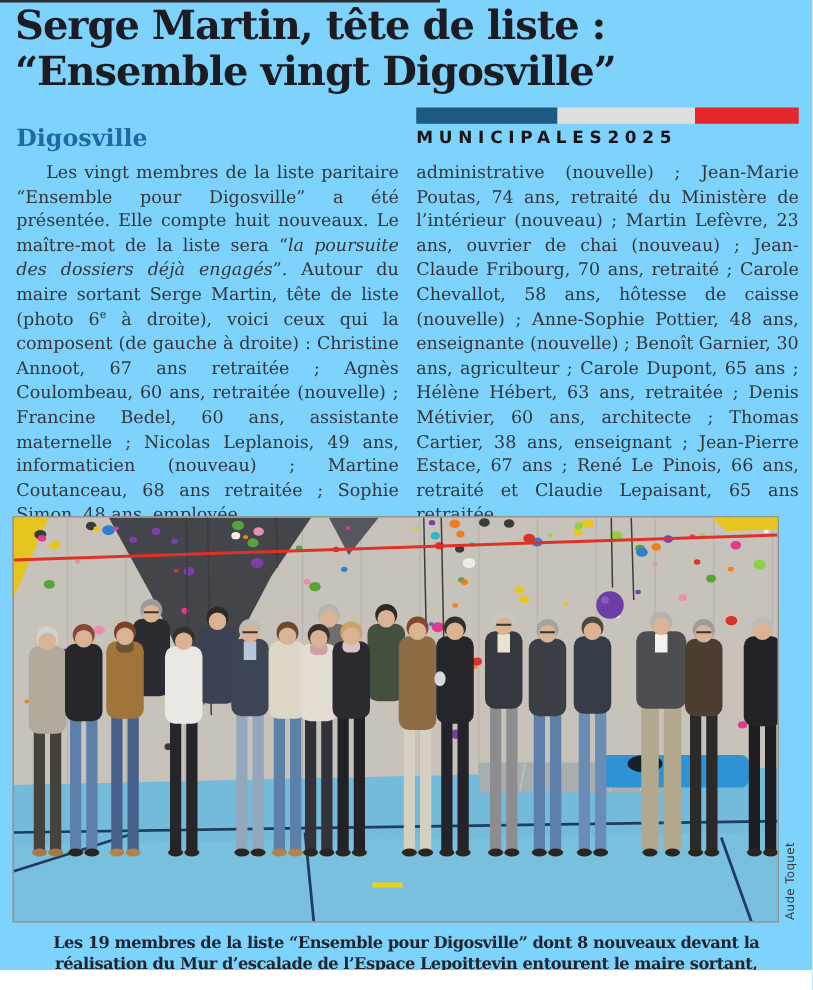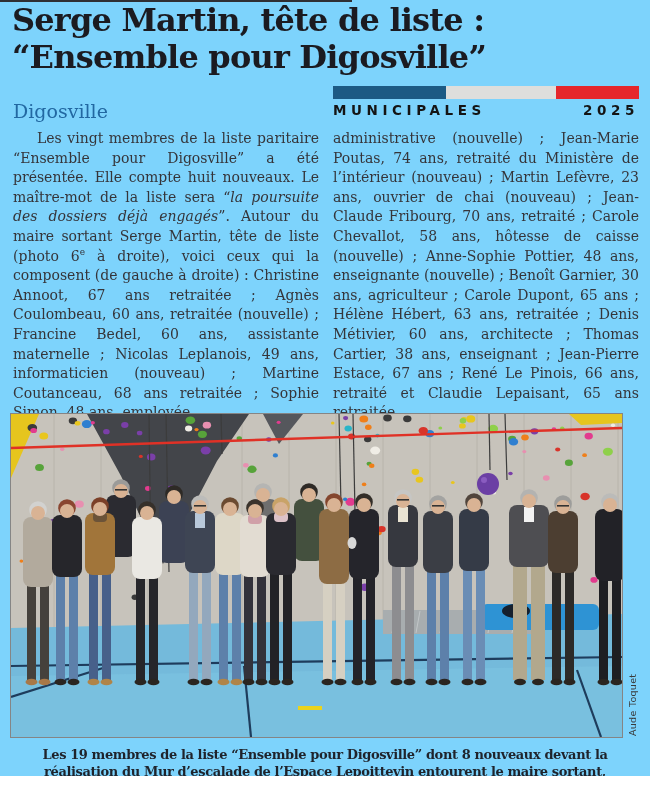--- a/index.html
+++ b/index.html
@@ -7,25 +7,25 @@
         font-family:"DejaVu Serif",serif;}
   .top-rule{position:absolute;left:0;top:0;width:352px;height:2px;background:#2f2f33;}
   h1.headline{position:absolute;left:12px;top:2px;margin:0;width:626px;
     font-family:"DejaVu Serif",serif;font-weight:bold;color:#1b1b21;
     font-size:32px;line-height:37px;letter-spacing:-0.8px;}
   .flag{position:absolute;left:333px;top:86px;width:306px;height:13px;display:flex;}
   .flag .seg-b{width:37%;height:100%;}
   .flag .seg-w{width:36%;height:100%;}
   .flag .seg-r{width:27%;height:100%;}
   .banner-label{position:absolute;left:333px;top:102px;width:306px;display:flex;
-    justify-content:space-between;font-family:"DejaVu Sans",sans-serif;
+    font-family:"DejaVu Sans",sans-serif;
     font-weight:bold;font-size:13.5px;color:#141414;}
   .banner-label span{letter-spacing:4.6px;}
   .section-heading{position:absolute;left:13px;top:100px;margin:0;
-    font-family:"DejaVu Serif",serif;font-weight:normal;font-size:19px;color:#2268a2;}
+    font-family:"DejaVu Serif",serif;font-weight:bold;font-size:19px;color:#2268a2;}
   .col{position:absolute;top:129px;width:306px;font-size:14px;line-height:19.6px;
     color:#35353a;text-align:justify;}
   .col p{margin:0;}
   .col-left{left:13px;}
   .col-left p{text-indent:24px;}
   .col-right{left:333px;}
   .col em{font-style:italic;}
   .col sup{font-size:9px;vertical-align:super;line-height:0;}
   .photo-frame{position:absolute;left:10px;top:413px;width:611px;height:323px;
     border:1px solid #858585;background:#c7c3bb;}
@@ -39,21 +39,21 @@
 </style>
 </head>
 <body>
 
 <div class="page">
 
   <div class="top-rule"></div>
 
   <h1 class="headline">
     <span>Serge Martin, tête de liste :</span><br>
-    <span>“Ensemble pour Digosville”</span>
+    <span>“Ensemble vingt Digosville”</span>
   </h1>
 
   <div class="flag">
     <span class="seg-b" style="background: rgb(28, 90, 132);"></span>
     <span class="seg-w" style="background: rgb(222, 222, 220);"></span>
     <span class="seg-r" style="background: rgb(229, 38, 43);"></span>
   </div>
   <div class="banner-label">
     <span>MUNICIPALES</span>
     <span>2025</span>

